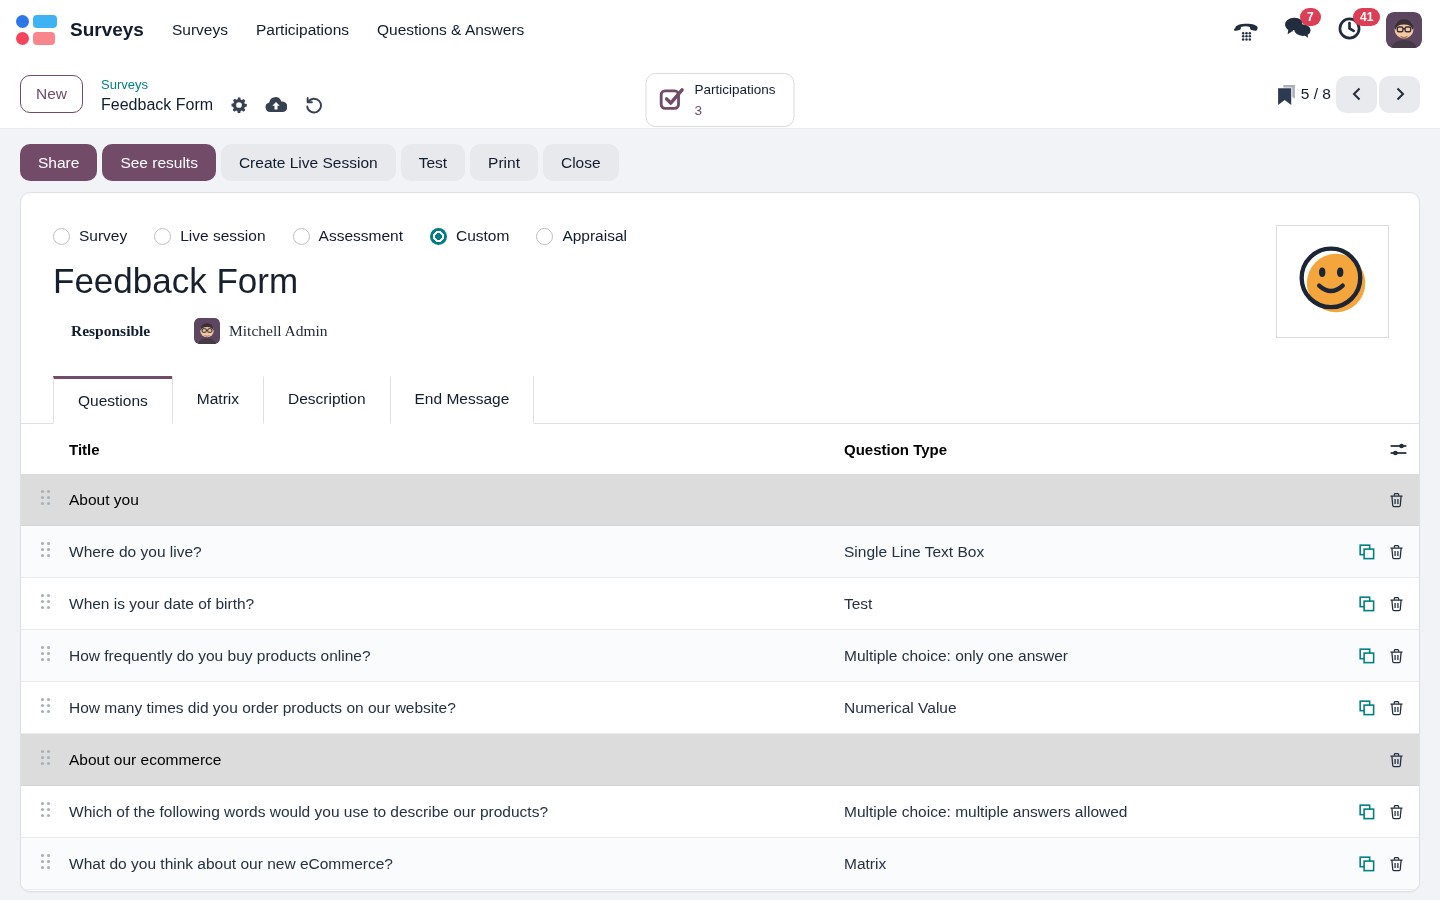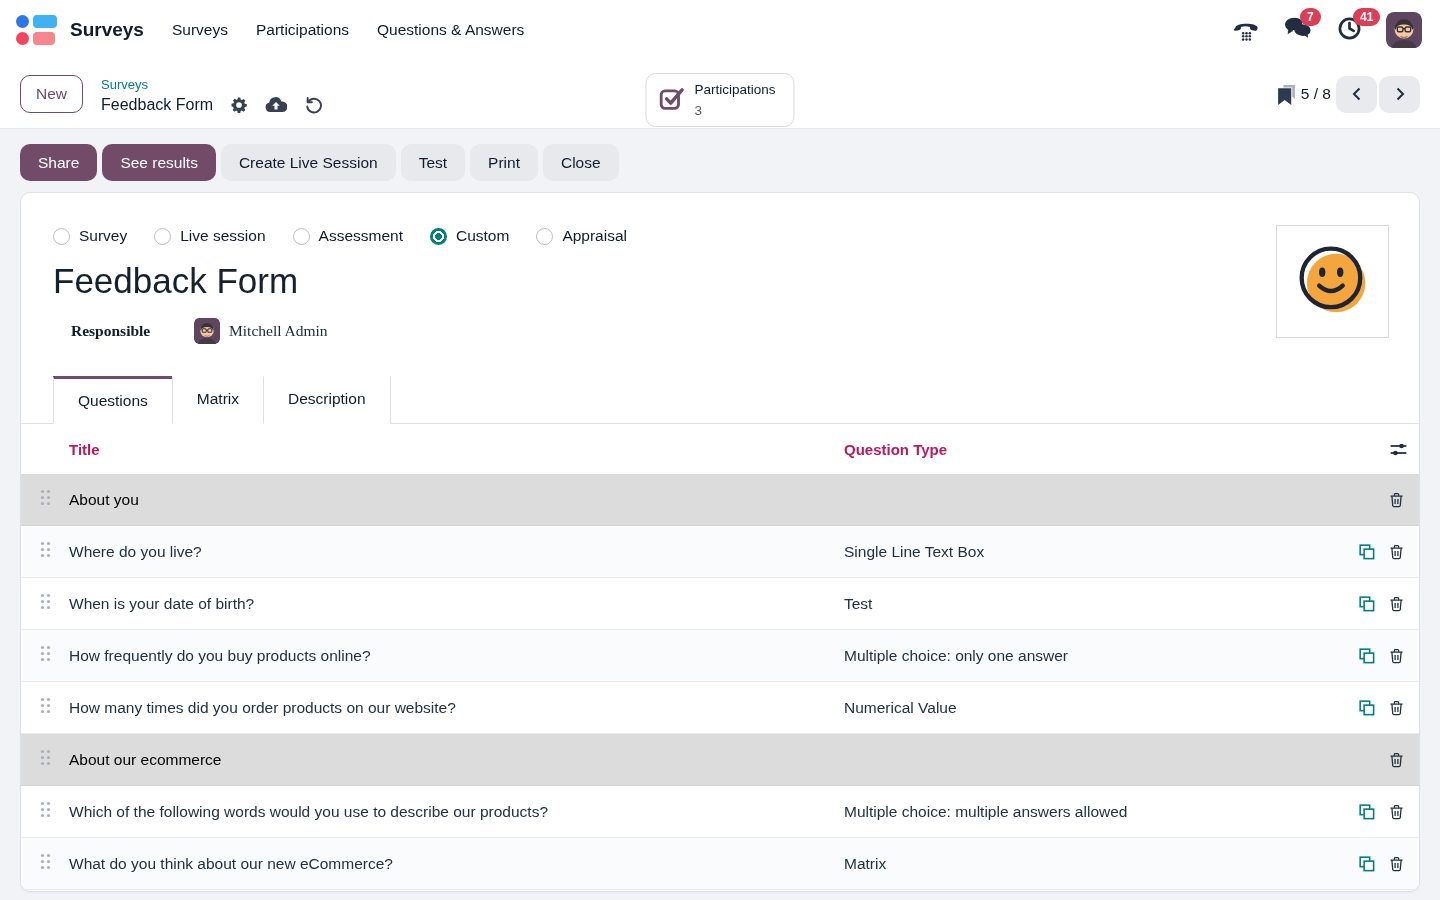--- a/index.html
+++ b/index.html
@@ -95,21 +95,21 @@
     padding: 13px 24px 13px; font-size: 15.5px; color: #111c2e; cursor: pointer;
     margin-bottom: -1px; background: #fff; border: 1px solid transparent;
   }
   .tab:not(.active) { border-left: 1px solid #dee2e6; border-right: 1px solid #dee2e6; margin-left: -1px; }
   .tab.active {
     border: 1px solid #dee2e6; border-bottom: 1px solid #fff;
     border-top: 3px solid #714B67; font-weight: 500;
   }
   
   .qtable { width: 100%; border-collapse: collapse; font-size: 15.5px; table-layout: fixed; }
-  .qtable th { text-align: left; font-weight: 700; color: #be185d; font-size: 15px; padding: 15px 0 14px; }
+  .qtable th { text-align: left; font-weight: 700; color: #000000; font-size: 15px; padding: 15px 0 14px; }
   .qtable td { padding: 15px 0; border-bottom: 1px solid #e9ecef; color: #243142; }
   .qtable tr.row-question:nth-child(even) td { background: #fafbfc; }
   .row-section td { background: #dcdcdc !important; border-bottom: 1px solid #d2d4d8; color: #000000; }
   .col-handle { text-align: center; }
   .drag-handle { display: inline-flex; cursor: grab; }
   .col-copy { text-align: center; }
   .col-trash { text-align: right; padding-right: 16px !important; }
   .th-sliders { text-align: right !important; padding-right: 14px !important; }
   .icon-btn { display: inline-flex; cursor: pointer; vertical-align: middle; }
   tr.row-question, tr.row-section { cursor: pointer; }
@@ -287,20 +287,21 @@
             <line x1="16.9" y1="16.8" x2="19.1" y2="16.8" stroke="#383036" stroke-width="1.4"></line>
             <path d="M15 24.5q3 2.2 6 0" stroke="#a5765a" stroke-width="1.3" fill="none" stroke-linecap="round"></path>
           </svg></span>
       <span class="responsible-value">Mitchell Admin</span>
     </div>
 
     <div class="tabs">
         <span class="tab active">Questions</span>
         <span class="tab">Matrix</span>
         <span class="tab">Description</span>
+        <span class="tab">End Message</span>
       </div>
 
     <table class="qtable">
       <colgroup>
           <col style="width:48px">
           <col style="width:775px">
           <col style="width:500px">
           <col style="width:44px">
           <col>
         </colgroup>

